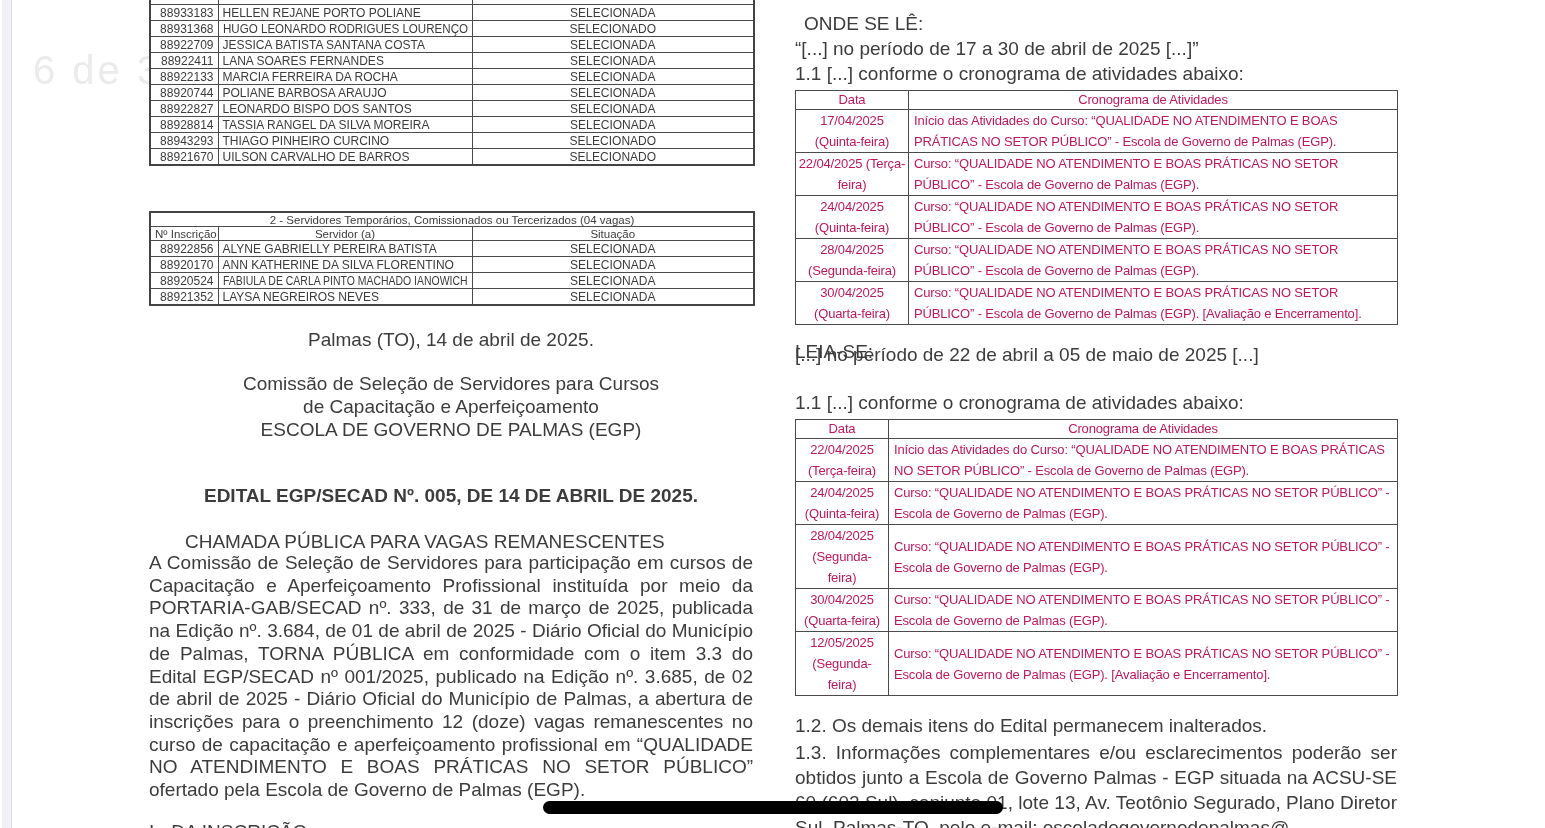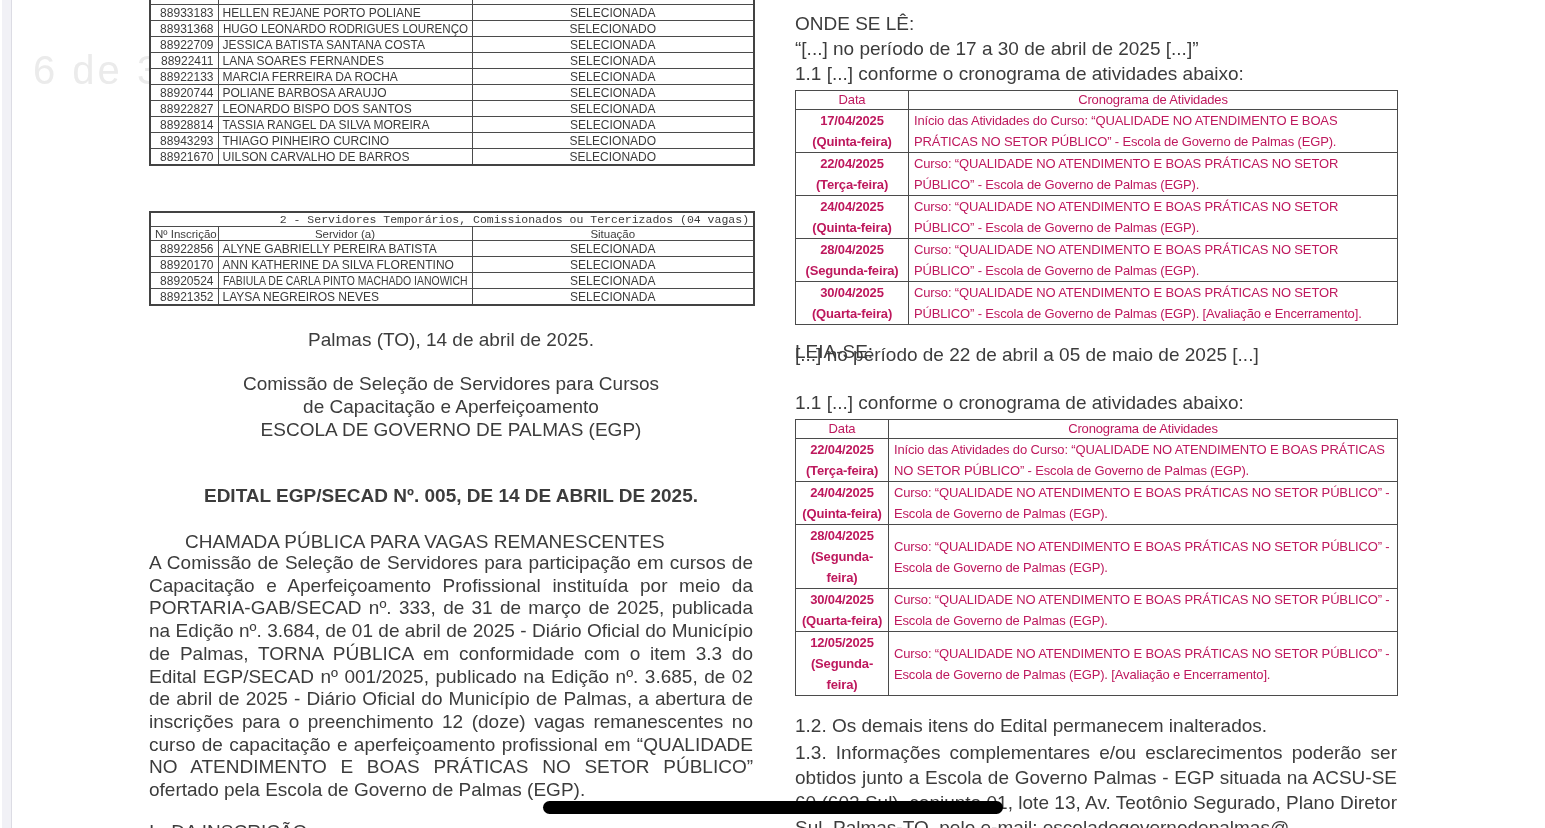--- a/index.html
+++ b/index.html
@@ -16,29 +16,29 @@
     letter-spacing:3px;user-select:none;}
   
   table{border-collapse:collapse;table-layout:fixed;background:#fff;}
   td,th{border:1px solid #4b4b4b;overflow:hidden;font-weight:normal;}
   
   .roster{position:absolute;width:604px;border:2px solid #434343;}
   .roster td{height:15px;font-size:12px;padding:0 4px;white-space:nowrap;color:#3b3b3b;}
   .roster .c-num{text-align:right;}
   .roster .c-name{text-align:left;}
   .roster .c-status{text-align:center;}
-  .roster .section-head td{text-align:right;font-size:11.5px;height:13px;font-family:Liberation Mono, monospace;}
+  .roster .section-head td{text-align:center;font-size:11.5px;height:13px;}
   .roster .col-head td{text-align:center;font-size:11.5px;height:13px;}
   .fit{display:inline-block;white-space:nowrap;transform-origin:0 50%;}
   
   .schedule{position:absolute;width:602px;border:1px solid #4b4b4b;}
   .schedule td{font-size:13px;letter-spacing:-0.15px;line-height:21px;color:#be185d;
     vertical-align:middle;}
   .schedule .col-head td{text-align:center;height:16px;line-height:16px;}
-  .schedule .c-date{text-align:center;padding:0 2px;font-weight:bold;}
+  .schedule .c-date{text-align:center;padding:0 2px;}
   .schedule .c-act{text-align:left;padding:0 5px;}
   
   .tblock{position:absolute;left:149px;width:604px;font-size:19px;line-height:23px;}
   .center{text-align:center;}
   .bold{font-weight:bold;}
   .just{text-align:justify;line-height:22.7px;}
   .indent{text-indent:36px;}
   .rblock{position:absolute;left:795px;width:602px;font-size:19px;line-height:23px;}
   .rjust{text-align:justify;line-height:25px;}
   
@@ -180,21 +180,21 @@
 </div>
 
 <div class="tblock center bold" style="top:484px;">EDITAL EGP/SECAD Nº. 005, DE 14 DE ABRIL DE 2025.</div>
 
 <div class="tblock indent" style="top:530px;">CHAMADA PÚBLICA PARA VAGAS REMANESCENTES</div>
 
 <div class="tblock just" style="top:552px;">A Comissão de Seleção de Servidores para participação em cursos de Capacitação e Aperfeiçoamento Profissional instituída por meio da PORTARIA-GAB/SECAD nº. 333, de 31 de março de 2025, publicada na Edição nº. 3.684, de 01 de abril de 2025 - Diário Oficial do Município de Palmas, TORNA PÚBLICA em conformidade com o item 3.3 do Edital EGP/SECAD nº 001/2025, publicado na Edição nº. 3.685, de 02 de abril de 2025 - Diário Oficial do Município de Palmas, a abertura de inscrições para o preenchimento 12 (doze) vagas remanescentes no curso de capacitação e aperfeiçoamento profissional em “QUALIDADE NO ATENDIMENTO E BOAS PRÁTICAS NO SETOR PÚBLICO” ofertado pela Escola de Governo de Palmas (EGP).</div>
 
 <div class="tblock" style="top:820px;">I - DA INSCRIÇÃO</div>
 
-<div class="rblock" style="top:12px;">ONDE SE LÊ:</div>
+<div class="rblock" style="top:12px;margin-left:9px;">ONDE SE LÊ:</div>
 <div class="rblock" style="top:37px;">“[...] no período de 17 a 30 de abril de 2025 [...]”</div>
 <div class="rblock" style="top:62px;">1.1 [...] conforme o cronograma de atividades abaixo:</div>
 
 <table class="schedule" style="left:795px;top:90px;">
   <colgroup>
       <col style="width:113px">
       <col style="width:489px">
     </colgroup>
   <tbody>
     <tr class="col-head">

